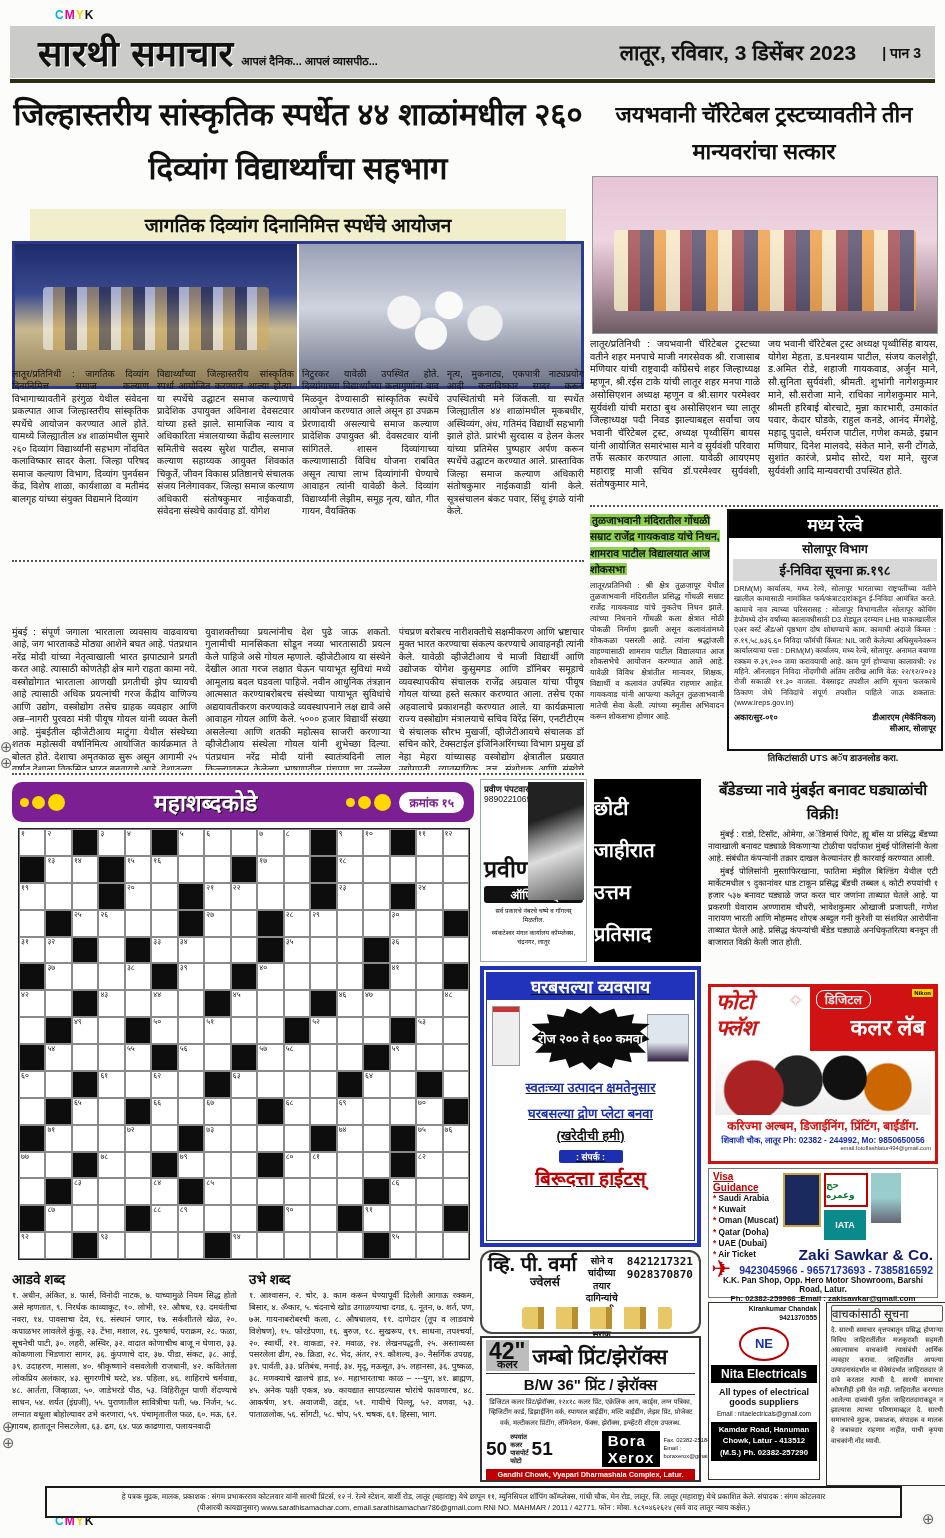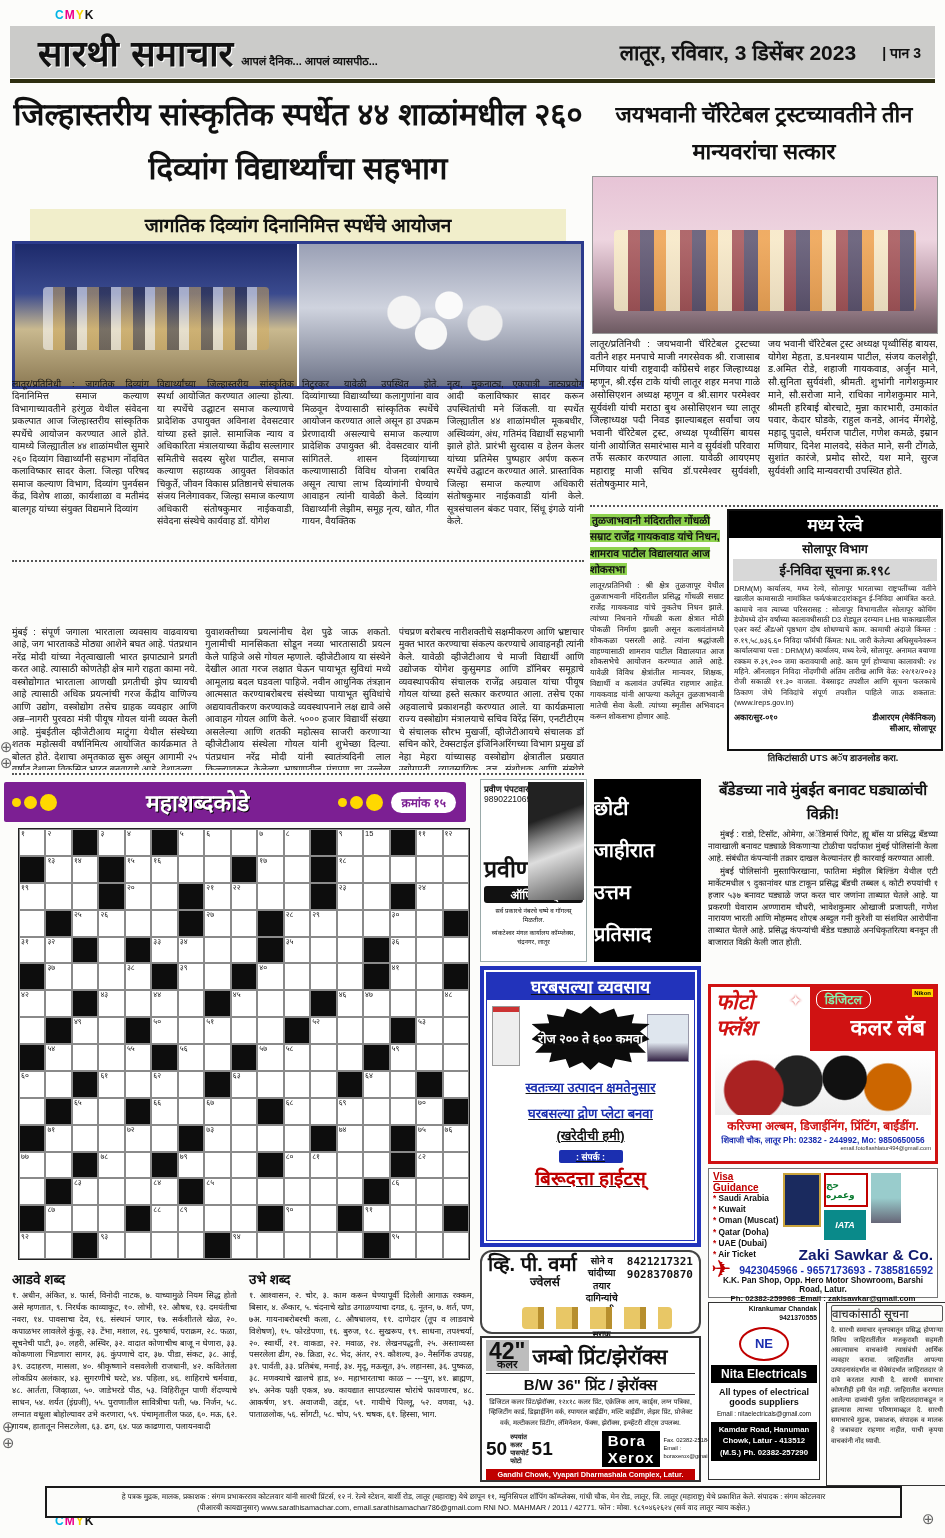--- a/index.html
+++ b/index.html
@@ -34,21 +34,21 @@
   .ph-stage:after{content:"";position:absolute;left:10%;top:30%;width:80%;height:45%;
      background:repeating-linear-gradient(90deg,rgba(255,255,255,.55) 0 10px,rgba(210,170,90,.5) 10px 22px,rgba(40,40,60,.5) 22px 34px);border-radius:4px;}
   .ph-perf{background:linear-gradient(180deg,#9aa0b5 0%,#cfd3de 45%,#6e7488 100%);border-left:2px solid #fff;}
   .ph-perf:after{content:"";position:absolute;left:18%;top:28%;width:64%;height:50%;
      background:radial-gradient(circle at 30% 40%,#f4f4f4 0 12%,transparent 13%),
                 radial-gradient(circle at 55% 30%,#fafafa 0 12%,transparent 13%),
                 radial-gradient(circle at 75% 55%,#eee 0 12%,transparent 13%),
                 radial-gradient(circle at 45% 70%,#f7f7f7 0 14%,transparent 15%);}
   .cols{display:flex;gap:8px;}
   .col-text{flex:1;font-size:9.3px;line-height:1.34;text-align:justify;overflow:hidden;}
-  .lead-body{left:12px;top:378px;width:572px;height:166px;}
+  .lead-body{left:12px;top:368px;width:572px;height:166px;}
   .dotted{border-top:2px dotted #555;height:0;}
   .textile-headline{left:12px;top:564px;width:572px;font-size:25px;font-weight:800;line-height:1.35;}
   .textile-body{left:12px;top:626px;width:572px;height:144px;}
 
   .fel-headline{left:590px;top:96px;width:348px;font-size:22px;font-weight:800;line-height:1.7;}
   .fel-photo{left:592px;top:176px;width:344px;height:156px;border:1px solid #999;
      background:linear-gradient(180deg,#e7c4d6 0%,#eed5e0 40%,#b99aa8 70%,#6d5a62 100%);position:relative;}
   .fel-photo:after{content:"";position:absolute;left:6%;top:34%;width:88%;height:52%;
      background:repeating-linear-gradient(90deg,rgba(250,240,200,.8) 0 14px,rgba(150,60,60,.7) 14px 26px,rgba(60,60,90,.7) 26px 40px,rgba(240,160,60,.75) 40px 52px);border-radius:4px;}
   .fel-body{left:590px;top:338px;width:348px;height:164px;}
@@ -60,21 +60,21 @@
 
   .rail{left:727px;top:509px;width:212px;height:238px;border:2px solid #111;background:#fff;}
   .rail-title{background:#000;color:#fff;font-size:17px;font-weight:bold;padding:2px 0;}
   .rail-div{font-size:12px;font-weight:bold;padding:2px 0;}
   .rail-notice{background:#d8d8d8;font-size:13px;font-weight:bold;padding:2px 0;margin:0 4px;}
   .rail-body{font-size:7.4px;line-height:1.4;padding:3px 5px;text-align:justify;}
   .rail-foot{display:flex;justify-content:space-between;font-size:8px;padding:0 5px;font-weight:bold;}
   .uts{left:727px;top:751px;width:212px;font-size:9px;font-weight:bold;}
 
   
-  .cw-banner{left:4px;top:782px;width:462px;height:40px;background:#7c1f93;border-radius:2px;
+  .cw-banner{left:12px;top:782px;width:462px;height:40px;background:#7c1f93;border-radius:10px;
      display:flex;align-items:center;color:#fff;}
   .cw-dots{display:flex;align-items:center;gap:3px;margin:0 8px;}
   .cw-dots i{background:#ffd800;border-radius:50%;display:block;}
   .cw-dots i:nth-child(1){width:9px;height:9px;}
   .cw-dots i:nth-child(2){width:13px;height:13px;}
   .cw-dots i:nth-child(3){width:17px;height:17px;}
   .cw-title{font-size:23px;font-weight:800;text-shadow:1px 1px 0 #000;flex:1;text-align:center;}
   .cw-pill{background:#fff;color:#7c1f93;font-size:12px;font-weight:bold;border-radius:12px;
      padding:2px 10px;margin-right:10px;white-space:nowrap;}
   .cw-grid{left:18px;top:828px;width:450px;height:430px;display:grid;
@@ -145,21 +145,21 @@
   
   .watch{left:708px;top:778px;width:230px;height:186px;}
   .watch-head{font-size:15px;font-weight:800;text-align:center;line-height:1.6;}
   .watch-body{font-size:8.4px;line-height:1.42;text-align:justify;margin-top:3px;}
   .watch-body p{margin:0 0 1px;text-indent:12px;}
 
   .flash{left:708px;top:984px;width:230px;height:180px;border:3px solid #d01212;}
   .flash-top{position:relative;height:64px;background:linear-gradient(90deg,#fff 0 44%,#d01212 44% 100%);}
   .flash-brand{position:absolute;left:5px;top:2px;color:#d01212;font-size:21px;font-weight:800;line-height:1.25;font-style:italic;}
   .flash-spark{position:absolute;left:78px;top:4px;color:#fff;text-shadow:0 0 2px #d01212;font-size:16px;}
-  .flash-tag1{position:absolute;right:64px;top:3px;background:#d01212;color:#86efac;border:1px solid #fff;
+  .flash-tag1{position:absolute;right:64px;top:3px;background:#d01212;color:#e5e5e5;border:1px solid #fff;
      border-radius:8px;font-size:12.5px;font-weight:bold;padding:0 8px;}
   .flash-tag2{position:absolute;right:10px;top:24px;color:#fff;font-size:22px;font-weight:800;}
   .flash-nikon{position:absolute;right:2px;top:2px;background:#ffd400;color:#000;font-size:6px;font-weight:bold;padding:1px 2px;}
   .flash-mid{height:62px;margin:2px 4px;background:
      radial-gradient(circle at 18% 60%,#a22 0 16%,transparent 17%),
      radial-gradient(circle at 38% 45%,#222 0 18%,transparent 19%),
      radial-gradient(circle at 60% 40%,#111 0 16%,transparent 17%),
      radial-gradient(circle at 80% 55%,#c60 0 13%,transparent 14%),
      linear-gradient(180deg,#fff,#eee);}
   .flash-sv{color:#d01212;font-size:12px;font-weight:800;text-align:center;}
@@ -313,21 +313,21 @@
         <span class="cw-num">७</span>
       </div>
       <div class="cw-cell">
         <span class="cw-num">८</span>
       </div>
       <div class="cw-cell black"></div>
       <div class="cw-cell">
         <span class="cw-num">९</span>
       </div>
       <div class="cw-cell">
-        <span class="cw-num">15</span>
+        <span class="cw-num">१०</span>
       </div>
       <div class="cw-cell black"></div>
       <div class="cw-cell">
         <span class="cw-num">११</span>
       </div>
       <div class="cw-cell">
         <span class="cw-num">१२</span>
       </div>
       <div class="cw-cell black"></div>
       <div class="cw-cell">
@@ -825,21 +825,21 @@
             <div class="visa-item">Oman (Muscat)</div>
             <div class="visa-item">Qatar (Doha)</div>
             <div class="visa-item">UAE (Dubai)</div>
             <div class="visa-item">Air Ticket</div>
           </div>
       </div>
       <div class="zaki-pics">
         <div class="zk-pass"></div>
         <div>
           <div class="zk-haj">حج وعمره</div>
-          <div class="zk-iata" style="margin-top:3px;font-style:italic;">IATA</div>
+          <div class="zk-iata" style="margin-top:3px;">IATA</div>
         </div>
         <div class="zk-city"></div>
       </div>
     </div>
     <div class="zaki-plane">✈</div>
     <div class="zaki-brand">Zaki Sawkar &amp; Co.</div>
     <div class="zaki-ph">9423045966 - 9657173693 - 7385816592</div>
     <div class="zaki-addr">K.K. Pan Shop, Opp. Hero Motor Showroom, Barshi Road, Latur.</div>
     <div class="zaki-c2">Ph: 02382-259966 :Email : zakisawkar@gmail.com</div>
   </div>

